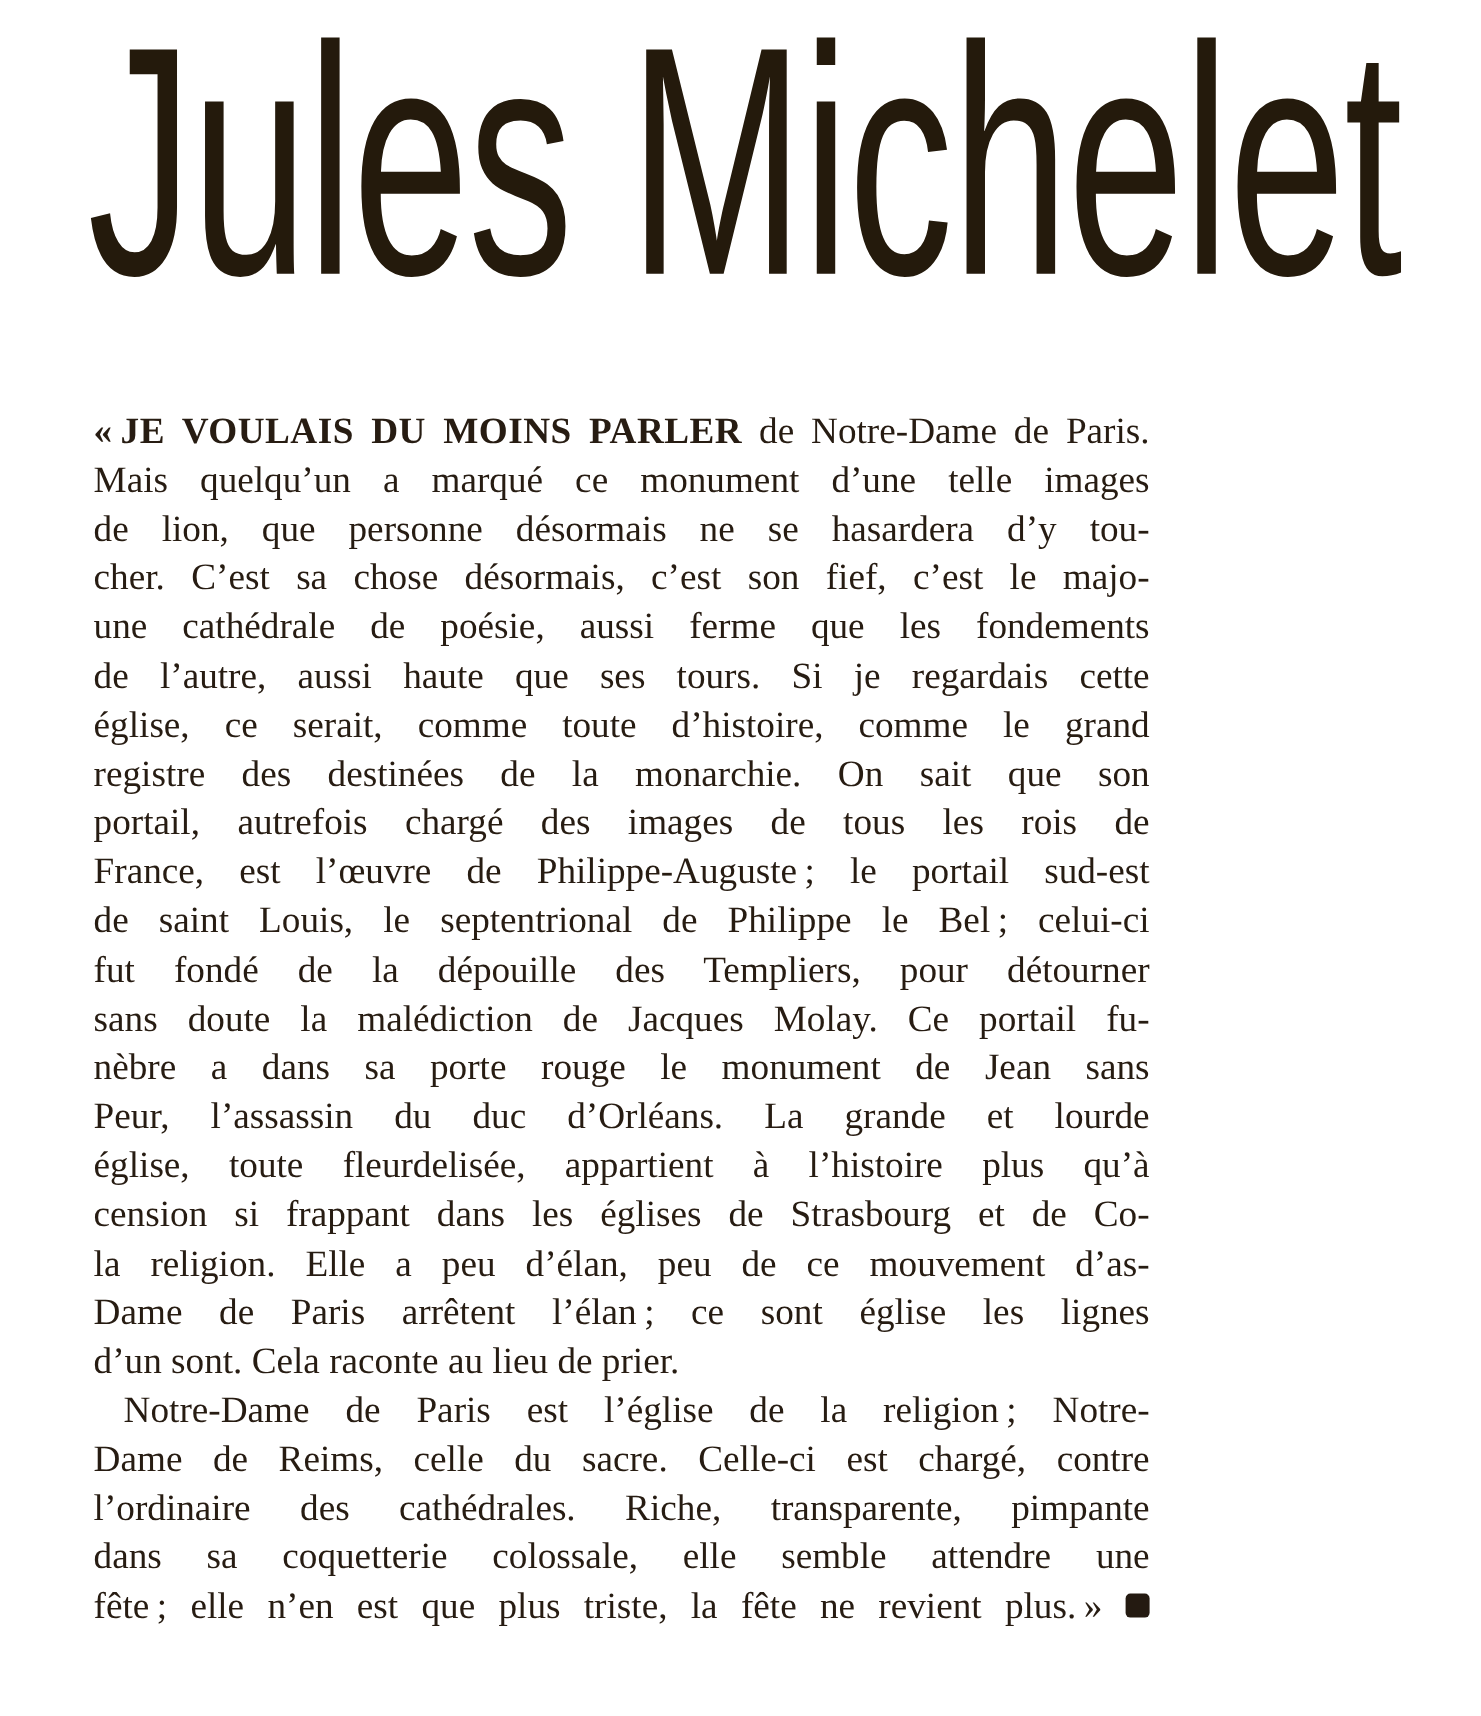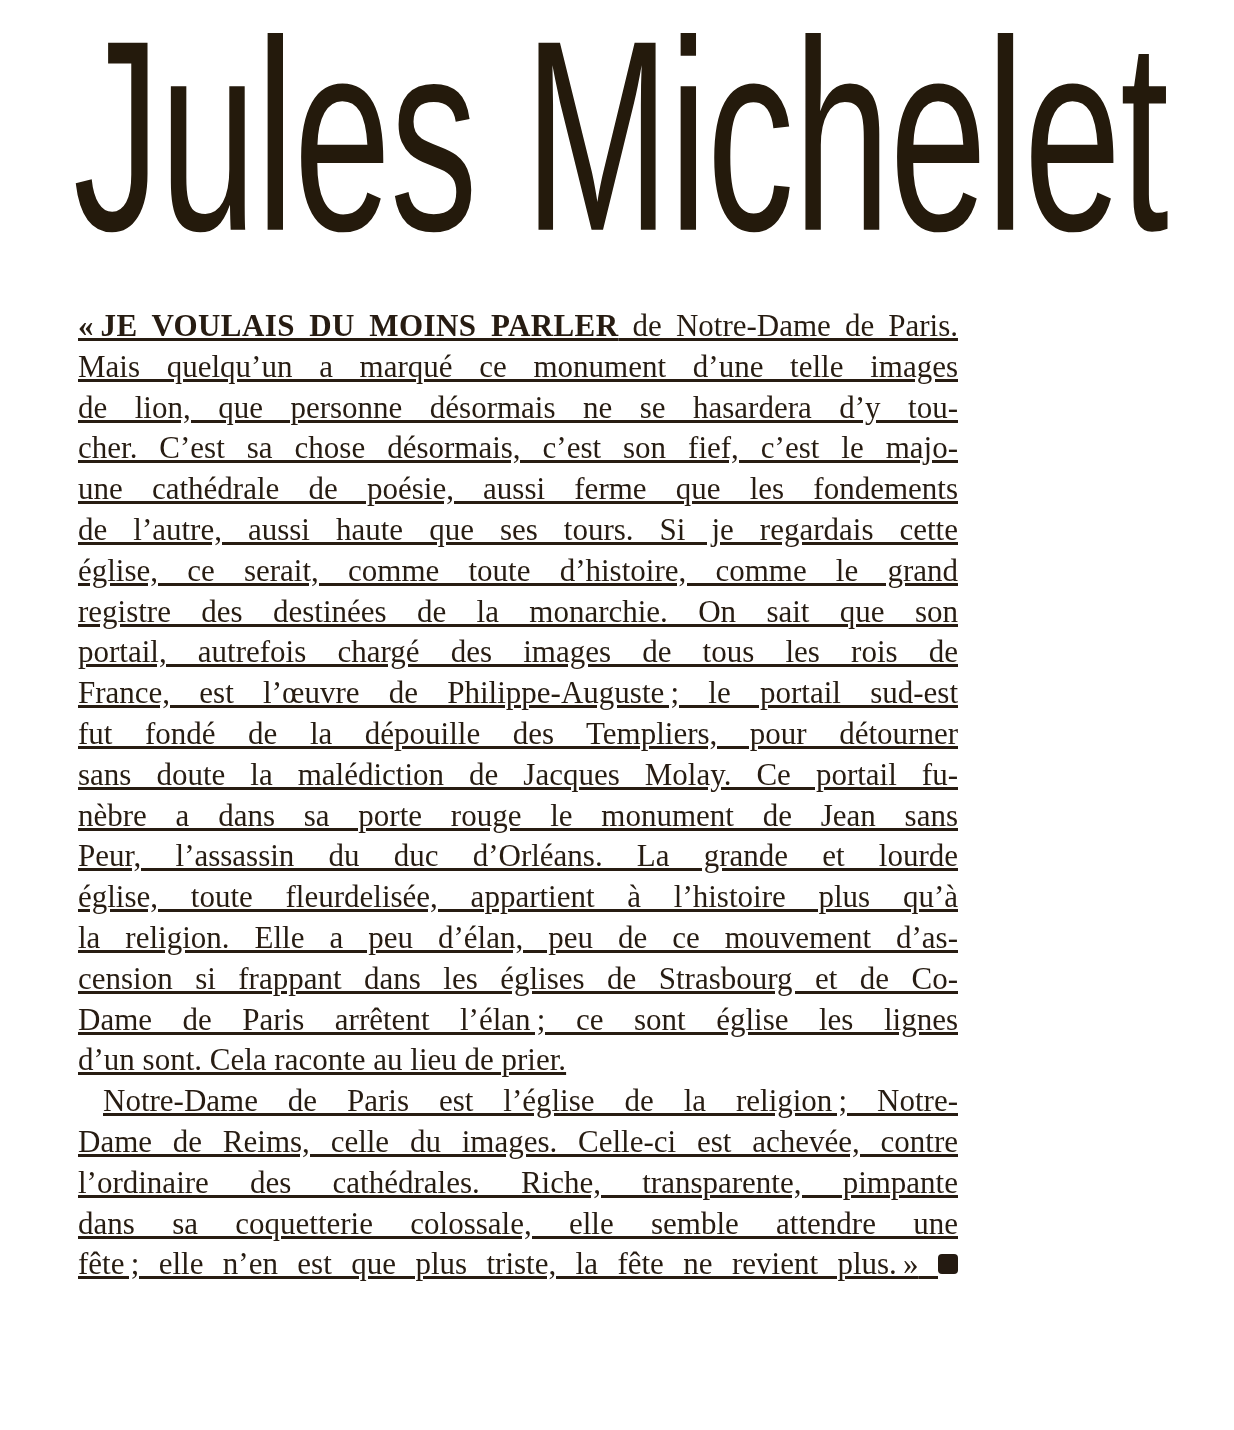--- a/index.html
+++ b/index.html
@@ -24,24 +24,23 @@
     font-size:175px;
     line-height:1;
     letter-spacing:-1px;
     white-space:nowrap;
     color:var(--title);
     transform:scaleY(1.552);
     transform-origin:0 0;
   }
   .column{
     width:880px;
-    margin:70px 0 0 78px;
+    margin:103px 0 0 78px;
     font-size:31px;
     line-height:40.8px;
-    text-decoration:underline;
   }
   .line{text-align:justify;}
   .fill{text-align-last:justify;}
   .indent{text-indent:25px;}
   .lead{font-weight:700;letter-spacing:0.4px;}
   .endmark{
     display:inline-block;
     width:20px;height:20px;
     border-radius:4px;
     background:var(--marker);
@@ -58,27 +57,28 @@
   <div class="line fill"><span class="lead">« JE VOULAIS DU MOINS PARLER</span><span> de Notre-Dame de Paris.</span></div>
   <div class="line fill">Mais quelqu’un a marqué ce monument d’une telle images</div>
   <div class="line fill">de lion, que personne désormais ne se hasardera d’y tou-</div>
   <div class="line fill">cher. C’est sa chose désormais, c’est son fief, c’est le majo-</div>
   <div class="line fill">une cathédrale de poésie, aussi ferme que les fondements</div>
   <div class="line fill">de l’autre, aussi haute que ses tours. Si je regardais cette</div>
   <div class="line fill">église, ce serait, comme toute d’histoire, comme le grand</div>
   <div class="line fill">registre des destinées de la monarchie. On sait que son</div>
   <div class="line fill">portail, autrefois chargé des images de tous les rois de</div>
   <div class="line fill">France, est l’œuvre de Philippe-Auguste ; le portail sud-est</div>
+  <div class="line fill">de saint Louis, le septentrional de Philippe le Bel ; celui-ci</div>
   <div class="line fill">fut fondé de la dépouille des Templiers, pour détourner</div>
   <div class="line fill">sans doute la malédiction de Jacques Molay. Ce portail fu-</div>
   <div class="line fill">nèbre a dans sa porte rouge le monument de Jean sans</div>
   <div class="line fill">Peur, l’assassin du duc d’Orléans. La grande et lourde</div>
   <div class="line fill">église, toute fleurdelisée, appartient à l’histoire plus qu’à</div>
+  <div class="line fill">cension si frappant dans les églises de Strasbourg et de Co-</div>
   <div class="line fill">la religion. Elle a peu d’élan, peu de ce mouvement d’as-</div>
-  <div class="line fill">cension si frappant dans les églises de Strasbourg et de Co-</div>
   <div class="line fill">Dame de Paris arrêtent l’élan ; ce sont église les lignes</div>
   <div class="line">d’un sont. Cela raconte au lieu de prier.</div>
   <div class="line fill indent">Notre-Dame de Paris est l’église de la religion ; Notre-</div>
-  <div class="line fill">Dame de Reims, celle du images. Celle-ci est achevée, contre</div>
+  <div class="line fill">Dame de Reims, celle du sacre. Celle-ci est chargé, contre</div>
   <div class="line fill">l’ordinaire des cathédrales. Riche, transparente, pimpante</div>
   <div class="line fill">dans sa coquetterie colossale, elle semble attendre une</div>
   <div class="line fill"><span>fête ; elle n’en est que plus triste, la fête ne revient plus. »</span> <span class="endmark"></span></div>
 </main>
 
 </body></html>

